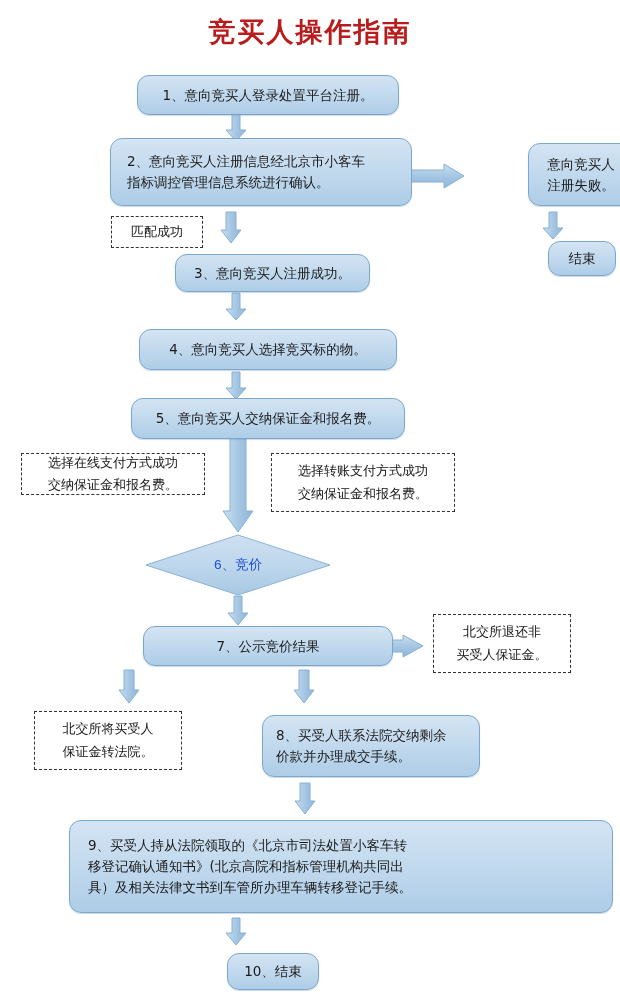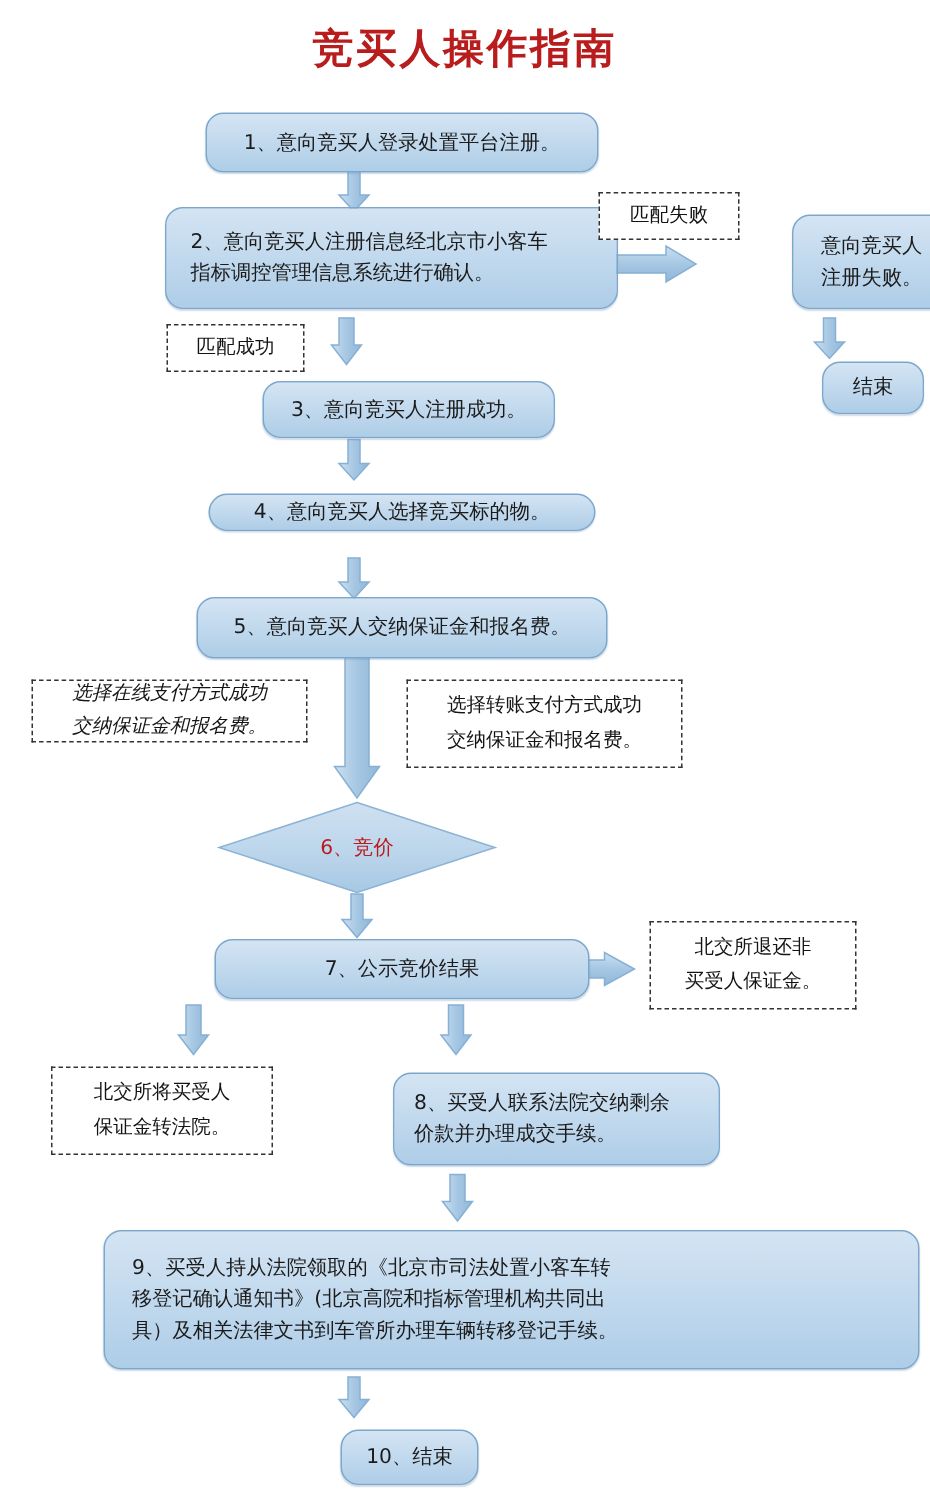--- a/index.html
+++ b/index.html
@@ -77,21 +77,22 @@
     position: absolute;
   }
   .diamond .dlabel {
     position: absolute;
     left: 0; top: 0;
     width: 100%; height: 100%;
     display: flex;
     align-items: center;
     justify-content: center;
     font-size: 13.5px;
-    color: #b91c1c;
+    color: #1d4ed8;
+    font-family: Liberation Mono, monospace;
   }
   
   .arrow {
     position: absolute;
   }
   svg { display: block; overflow: visible; }
 </style>
 </head>
 <body>
 
@@ -206,21 +207,21 @@
   </div>
 
   <div class="node" style="left:517px; top:241px; width:68px; height:35px;">
     <span class="txt">结束</span>
   </div>
 
   <div class="node" style="left:144px; top:254px; width:195px; height:38px;">
     <span class="txt">3、意向竞买人注册成功。</span>
   </div>
 
-  <div class="node" style="left:108px; top:329px; width:258px; height:25px;border-radius:13px;">
+  <div class="node" style="left:108px; top:329px; width:258px; height:41px;">
     <span class="txt">4、意向竞买人选择竞买标的物。</span>
   </div>
 
   <div class="node" style="left:100px; top:398px; width:274px; height:41px;">
     <span class="txt">5、意向竞买人交纳保证金和报名费。</span>
   </div>
 
   <div class="diamond" style="left:145px; top:534px; width:186px; height:62px;">
     <svg width="186" height="62" viewBox="0 0 186 62">
       <defs>
@@ -247,29 +248,26 @@
   <div class="node left-align" style="left:38px; top:820px; width:544px; height:93px; padding-left:18px;">
     <span class="txt">9、买受人持从法院领取的《北京市司法处置小客车转
     移登记确认通知书》(北京高院和指标管理机构共同出
     具）及相关法律文书到车管所办理车辆转移登记手续。</span>
   </div>
 
   <div class="node" style="left:196px; top:953px; width:92px; height:37px;">
     <span class="txt">10、结束</span>
   </div>
 
-  <div class="note" style="left:399px; top:128px; width:94px; height:32px;">
-    <span class="txt">匹配失败</span>
-  </div>
 
   <div class="note" style="left:111px; top:216px; width:92px; height:32px;">
     <span class="txt">匹配成功</span>
   </div>
 
-  <div class="note" style="left:21px; top:453px; width:184px; height:42px;font-style:italic;">
+  <div class="note" style="left:21px; top:453px; width:184px; height:42px;">
     <span class="txt">选择在线支付方式成功
 交纳保证金和报名费。</span>
   </div>
 
   <div class="note" style="left:271px; top:453px; width:184px; height:59px;">
     <span class="txt">选择转账支付方式成功
 交纳保证金和报名费。</span>
   </div>
 
   <div class="note" style="left:34px; top:711px; width:148px; height:59px;">

